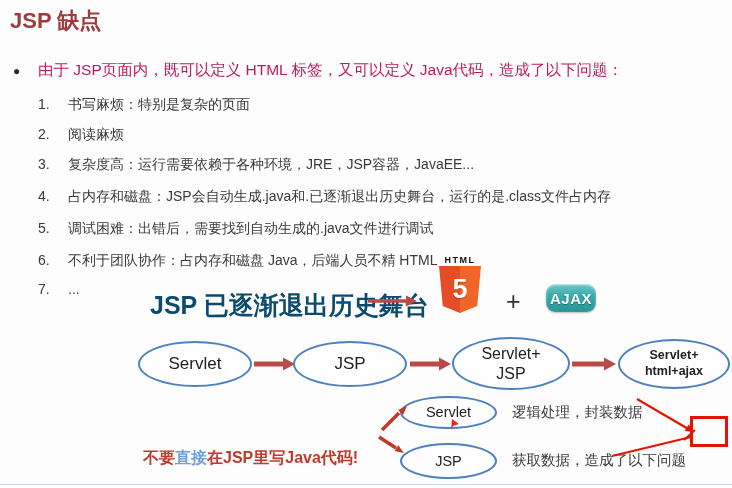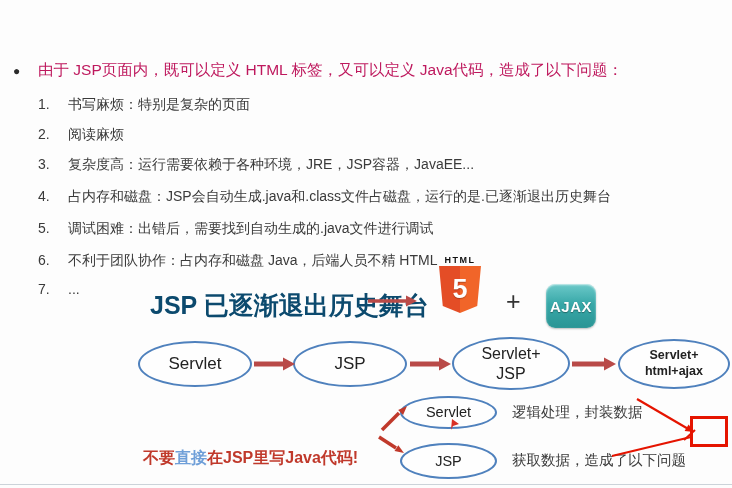--- a/index.html
+++ b/index.html
@@ -37,21 +37,21 @@
   .html5-shield {
     margin: 1px auto 0; width: 42px; height: 47px;
     background: linear-gradient(90deg, #e44d26 50%, #f16529 50%);
     clip-path: polygon(0% 0%, 100% 0%, 91% 85%, 50% 100%, 9% 85%);
     display: flex; align-items: center; justify-content: center;
   }
   .html5-shield span { color: #fff; font-size: 27px; font-weight: bold; line-height: 1; text-shadow: 0 1px 1px rgba(0,0,0,0.25); }
 
   
   .ajax-icon {
-    position: absolute; left: 546px; top: 284px; width: 50px; height: 44px;
+    position: absolute; left: 546px; top: 284px; width: 50px; height: 28px;
     border-radius: 9px;
     background: linear-gradient(180deg, #6cc9c9 0%, #38a8a8 45%, #2b9595 100%);
     box-shadow: inset 0 1px 2px rgba(255,255,255,0.7), 0 1px 2px rgba(0,0,0,0.25);
     display: flex; align-items: center; justify-content: center;
   }
   .ajax-icon span {
     color: #fff; font-weight: bold; font-size: 15px; letter-spacing: 0.5px;
     text-shadow: 0 1px 1px rgba(0,0,0,0.35);
     border: 0;
   }
@@ -92,41 +92,42 @@
   .bottom-divider {
     position: absolute; left: 0; top: 484px; width: 732px; height: 1px;
     background: #ccd3d9;
   }
 </style>
 </head>
 <body>
 
 <div class="page">
 
+  <div class="page-title">JSP 缺点</div>
 
   <div class="intro-row">
     <span class="intro-bullet">●</span>
     <span class="intro-text">由于 JSP页面内，既可以定义 HTML 标签，又可以定义 Java代码，造成了以下问题：</span>
   </div>
 
   <div class="problem-row" style="top:96px">
     <span class="problem-num">1.</span>
     <span class="problem-text">书写麻烦：特别是复杂的页面</span>
   </div>
   <div class="problem-row" style="top:126px">
     <span class="problem-num">2.</span>
     <span class="problem-text">阅读麻烦</span>
   </div>
   <div class="problem-row" style="top:156px">
     <span class="problem-num">3.</span>
     <span class="problem-text">复杂度高：运行需要依赖于各种环境，JRE，JSP容器，JavaEE...</span>
   </div>
   <div class="problem-row" style="top:188px">
     <span class="problem-num">4.</span>
-    <span class="problem-text">占内存和磁盘：JSP会自动生成.java和.class文件占磁盘，运行的是.已逐渐退出历史舞台</span>
+    <span class="problem-text">占内存和磁盘：JSP会自动生成.java和.已逐渐退出历史舞台，运行的是.class文件占内存</span>
   </div>
   <div class="problem-row" style="top:220px">
     <span class="problem-num">5.</span>
     <span class="problem-text">调试困难：出错后，需要找到自动生成的.java文件进行调试</span>
   </div>
   <div class="problem-row" style="top:252px">
     <span class="problem-num">6.</span>
     <span class="problem-text">不利于团队协作：占内存和磁盘 Java，后端人员不精 HTML</span>
   </div>
   <div class="problem-row" style="top:281px">

